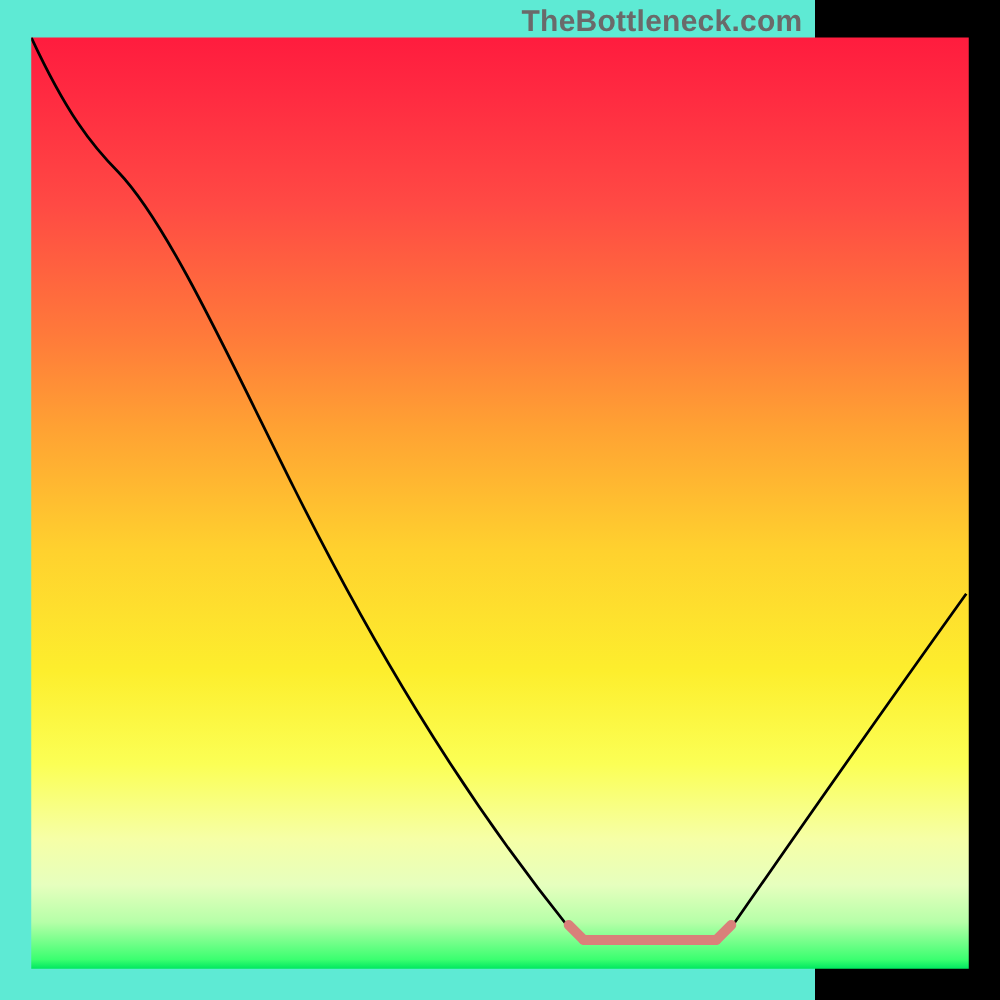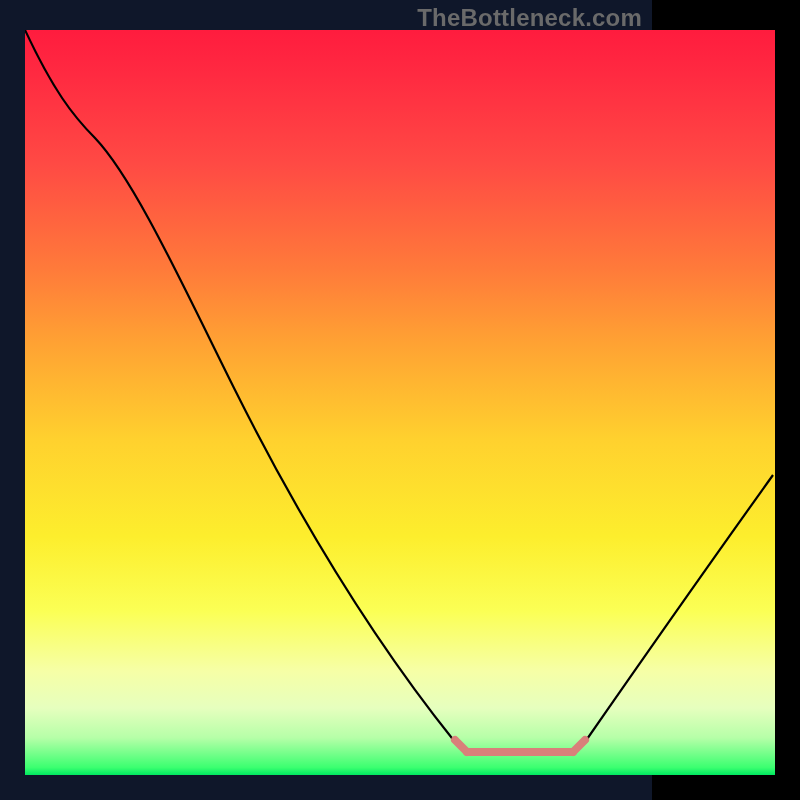--- a/index.html
+++ b/index.html
@@ -1,21 +1,21 @@
 <!DOCTYPE html>
 <html><head>
 <meta charset="utf-8">
 <style>
   * { margin: 0; padding: 0; box-sizing: border-box; }
   html, body { width: 800px; height: 800px; overflow: hidden; background: #000; }
   .frame {
     position: relative;
     width: 652px;
     height: 800px;
-    background: #0f172a;
+    background: #5eead4;
   }
   .watermark {
     position: absolute;
     top: 4px;
     right: 10px;
     font-family: Arial, Helvetica, sans-serif;
     font-size: 24px;
     font-weight: 600;
     color: #6a6a6a;
     letter-spacing: 0.2px;

